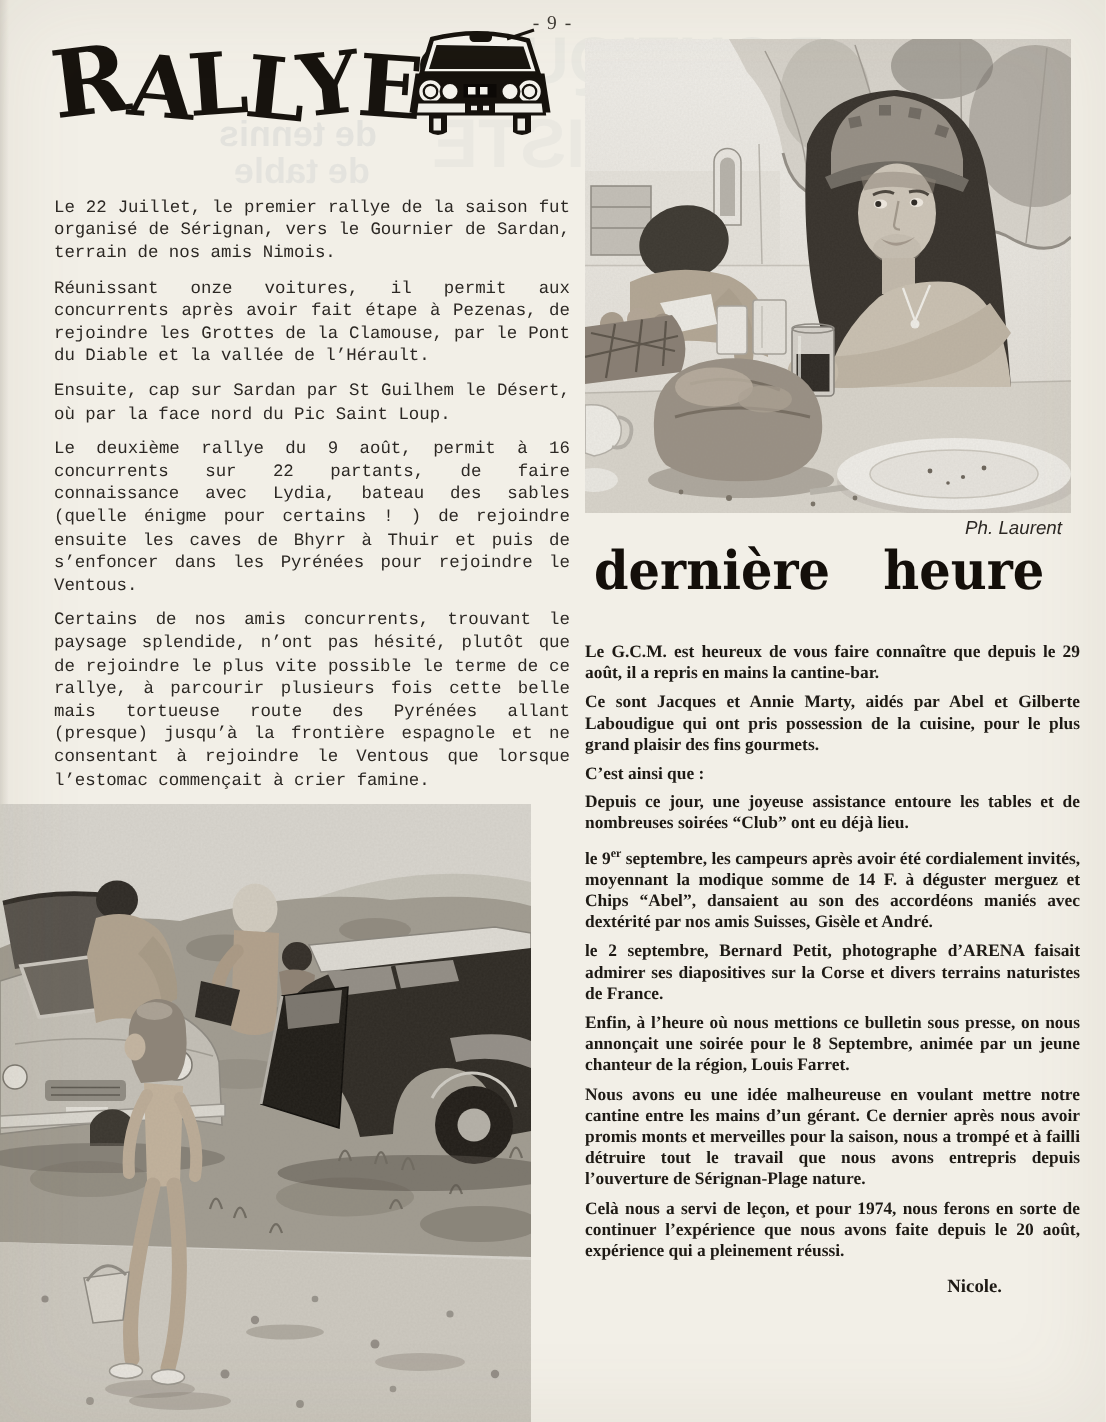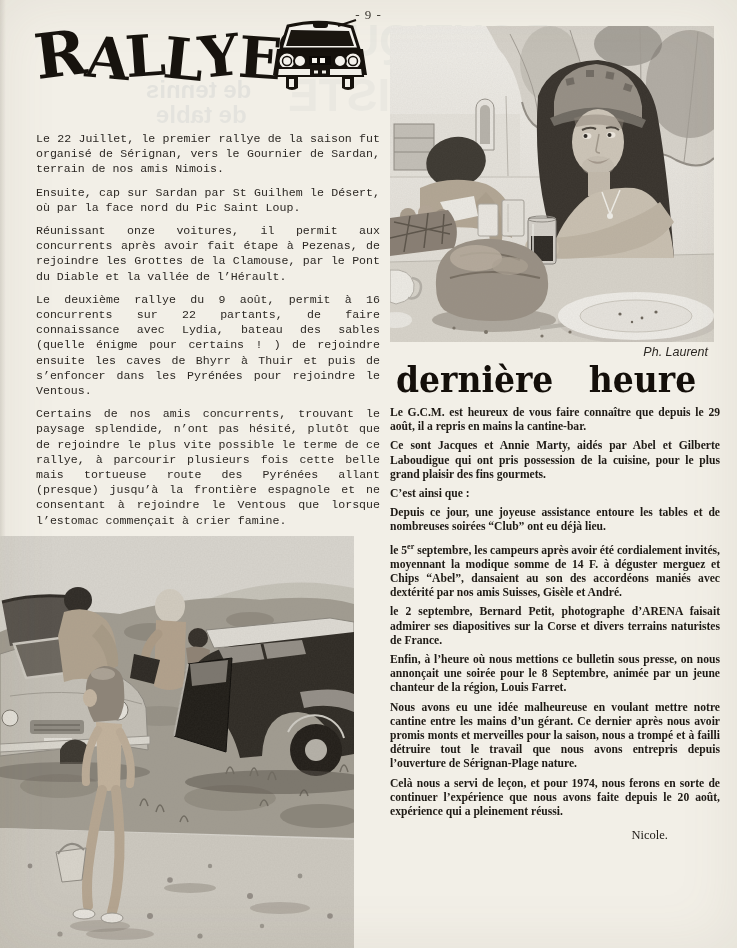--- a/index.html
+++ b/index.html
@@ -48,25 +48,25 @@
 
   
   .right-col{position:absolute;left:390px;top:26px;width:330px;}
   .photo-top{display:block;width:324px;height:316px;background:#e7e4dd;}
   .credit-right{text-align:right;font-style:italic;font-size:12.5px;color:#2c2824;
     padding-right:12px;margin-top:3px;}
   .headline{font-family:"DejaVu Serif",serif;font-weight:900;font-size:33px;line-height:40px;
     color:#140f0a;letter-spacing:0px;word-spacing:24px;margin:0 0 7px 6px;
     display:inline-block;transform:scaleY(1.08);transform-origin:left top;}
   .right-body{font-family:"Liberation Serif",serif;font-weight:700;
-    font-size:11.6px;line-height:14.2px;text-align:justify;color:#1e1a15;}
+    font-size:11.6px;line-height:14.2px;text-align:justify;color:#1e1a15;margin-top:22px;}
   .right-body p{margin:0 0 5px 0;}
   .right-body sup{font-size:8px;}
   .sig-nicole{text-align:right;padding-right:52px;margin-top:9px;
-    font-family:"Liberation Serif",serif;font-weight:400;font-size:12.5px;color:#1e1a15;}
+    font-family:"Liberation Serif",serif;font-weight:700;font-size:12.5px;color:#1e1a15;}
 
   
   .photo-bottom{position:absolute;left:0;top:536px;width:354px;height:412px;background:#cfccc4;}
 </style>
 </head>
 <body>
 
 <div class="page-edge"></div>
 
 <div class="page-number">- 9 -</div>
@@ -101,22 +101,22 @@
     <rect x="52" y="52.5" width="4" height="3" fill="#f1efe8"></rect>
     <path d="M16,58 h12 v12 q-6,4 -12,0 Z" fill="#16120d"></path>
     <path d="M72,58 h12 v12 q-6,4 -12,0 Z" fill="#16120d"></path>
     <path d="M19,61 h5 v8 h-5 Z" fill="#f1efe8"></path>
     <path d="M75,61 h5 v8 h-5 Z" fill="#f1efe8"></path>
   </svg>
 </div>
 
 <div class="left-col">
   <p>Le 22 Juillet, le premier rallye de la saison fut organisé de Sérignan, vers le Gournier de Sardan, terrain de nos amis Nimois.</p>
+  <p>Réunissant onze voitures, il permit aux concurrents après avoir fait étape à Pezenas, de rejoindre les Grottes de la Clamouse, par le Pont du Diable et la vallée de l’Hérault.</p>
   <p>Ensuite, cap sur Sardan par St Guilhem le Désert, où par la face nord du Pic Saint Loup.</p>
-  <p>Réunissant onze voitures, il permit aux concurrents après avoir fait étape à Pezenas, de rejoindre les Grottes de la Clamouse, par le Pont du Diable et la vallée de l’Hérault.</p>
   <p>Le deuxième rallye du 9 août, permit à 16 concurrents sur 22 partants, de faire connaissance avec Lydia, bateau des sables (quelle énigme pour certains ! ) de rejoindre ensuite les caves de Bhyrr à Thuir et puis de s’enfoncer dans les Pyrénées pour rejoindre le Ventous.</p>
   <p>Certains de nos amis concurrents, trouvant le paysage splendide, n’ont pas hésité, plutôt que de rejoindre le plus vite possible le terme de ce rallye, à parcourir plusieurs fois cette belle mais tortueuse route des Pyrénées allant (presque) jusqu’à la frontière espagnole et ne consentant à rejoindre le Ventous que lorsque l’estomac commençait à crier famine.</p>
   <div class="sig-alphonse">Alphonse</div>
   <div class="credit-left">Ph. Laurent</div>
 </div>
 
 <div class="right-col">
 
   <svg class="photo-top" viewBox="0 0 324 316">
     <defs>
@@ -241,21 +241,21 @@
 
   <div>
     <span class="headline">dernière  heure</span>
   </div>
 
   <div class="right-body">
     <p>Le G.C.M. est heureux de vous faire connaître que depuis le 29 août, il a repris en mains la cantine-bar.</p>
     <p>Ce sont Jacques et Annie Marty, aidés par Abel et Gilberte Laboudigue qui ont pris possession de la cuisine, pour le plus grand plaisir des fins gourmets.</p>
     <p>C’est ainsi que :</p>
     <p>Depuis ce jour, une joyeuse assistance entoure les tables et de nombreuses soirées “Club” ont eu déjà lieu.</p>
-    <p><span>le 5</span><sup>er</sup><span>  septembre, les campeurs après avoir été cordialement invités, moyennant la modique somme de 14 F. à déguster merguez et Chips “Abel”, dansaient au son des accordéons maniés avec dextérité par nos amis Suisses, Gisèle et André.</span></p>
+    <p><span>le 9</span><sup>er</sup><span>  septembre, les campeurs après avoir été cordialement invités, moyennant la modique somme de 14 F. à déguster merguez et Chips “Abel”, dansaient au son des accordéons maniés avec dextérité par nos amis Suisses, Gisèle et André.</span></p>
     <p>le 2 septembre, Bernard Petit, photographe d’ARENA faisait admirer ses diapositives sur la Corse et divers terrains naturistes de France.</p>
     <p>Enfin, à l’heure où nous mettions ce bulletin sous presse, on nous annonçait une soirée pour le 8 Septembre, animée par un jeune chanteur de la région, Louis Farret.</p>
     <p>Nous avons eu une idée malheureuse en voulant mettre notre cantine entre les mains d’un gérant. Ce dernier après nous avoir promis monts et merveilles pour la saison, nous a trompé et à failli détruire tout le travail que nous avons entrepris depuis l’ouverture de Sérignan-Plage nature.</p>
     <p>Celà nous a servi de leçon, et pour 1974, nous ferons en sorte de continuer l’expérience que nous avons faite depuis le 20 août, expérience qui a pleinement réussi.</p>
     <div class="sig-nicole">Nicole.</div>
   </div>
 </div>
 
 <svg class="photo-bottom" viewBox="0 0 354 412">
   <defs>

